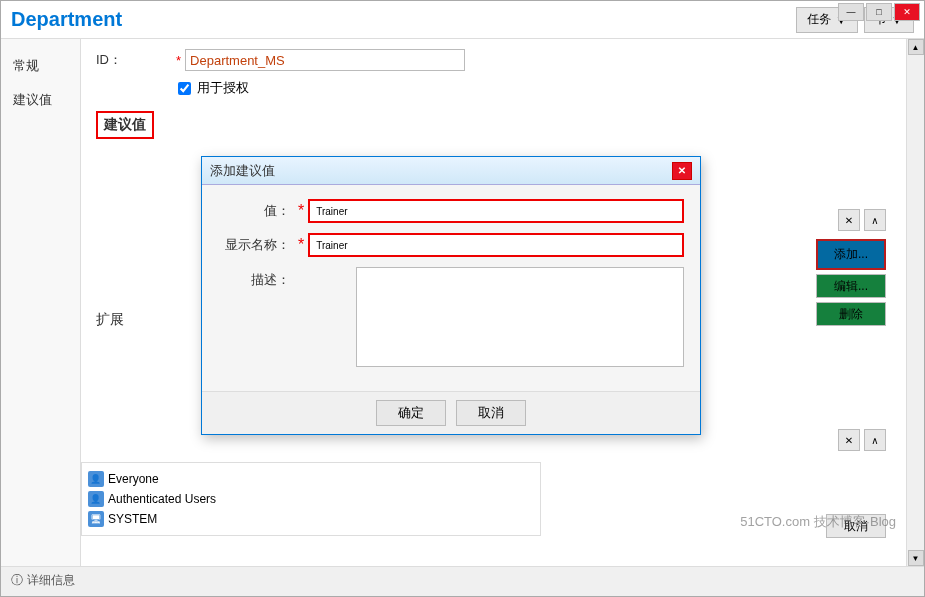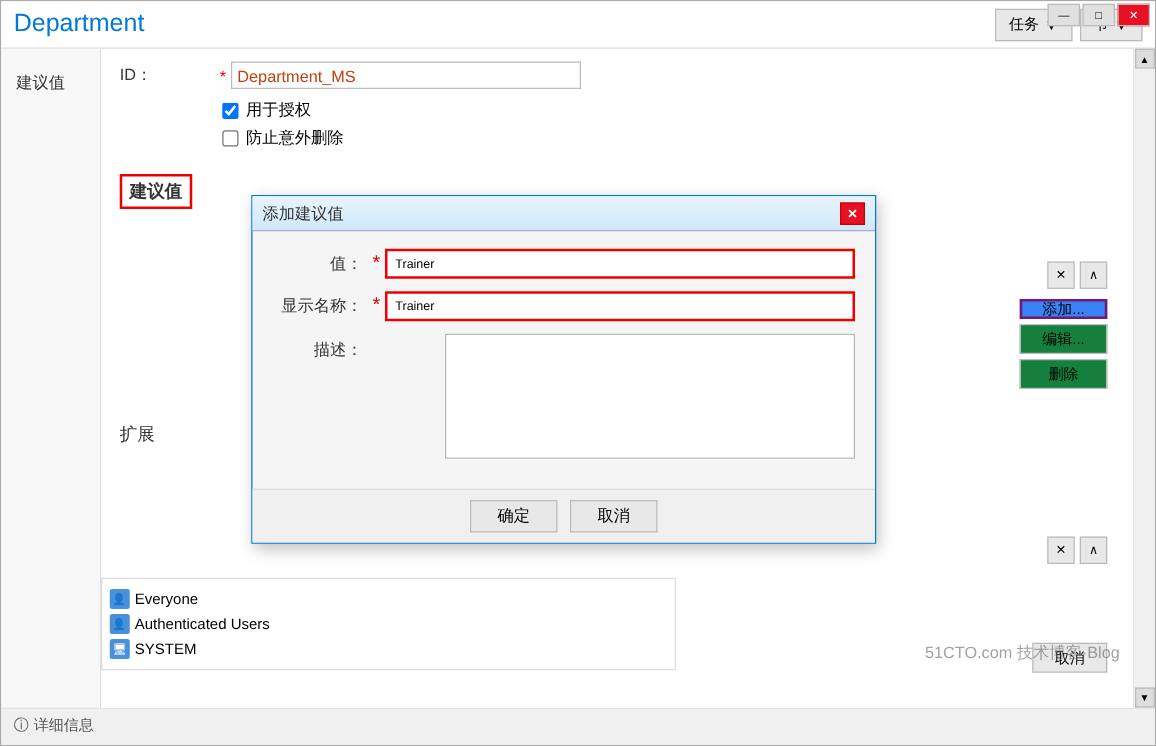--- a/index.html
+++ b/index.html
@@ -40,21 +40,21 @@
       height: 38px;
       display: flex;
       align-items: center;
       justify-content: space-between;
       padding: 0 10px;
       border-bottom: 1px solid #ddd;
     }
     .top-bar-title {
       font-size: 20px;
       color: #0078d7;
-      font-weight: 400;
+      font-weight: 700;
     }
     .top-bar-actions {
       display: flex;
       gap: 6px;
     }
     .action-btn {
       height: 26px;
       padding: 0 10px;
       background: #e8e8e8;
       border: 1px solid #bbb;
@@ -319,23 +319,23 @@
     .suggested-right-btns {
       position: absolute;
       right: 20px;
       top: 200px;
       display: flex;
       flex-direction: column;
       gap: 4px;
     }
     .sug-btn {
       width: 70px;
-      height: 16px;
-      background: #3b82f6;
-      border: 2px solid #701a75;
+      height: 31px;
+      background: #0369a1;
+      border: 2px solid #b91c1c;
       font-size: 12px;
       display: flex;
       align-items: center;
       justify-content: center;
       cursor: pointer;
     }
     .sug-btn-normal {
       width: 70px;
       height: 24px;
       background: #15803d;
@@ -451,40 +451,37 @@
       <div class="action-btn">
         <span>节</span>
         <span>▼</span>
       </div>
     </div>
   </div>
 
   <div class="content-area">
 
     <div class="left-nav">
+      <div class="nav-item">常规</div>
       <div class="nav-item">建议值</div>
     </div>
 
     <div class="main-content" style="position:relative;">
 
       
       <div class="form-row" style="margin-bottom:8px;">
         <span class="form-label">ID：</span>
         <span class="required-star">*</span>
         <input class="form-input" value="Department_MS" style="color: #c2410c;">
       </div>
 
       
       <div class="checkbox-row" style="margin-left:82px;">
         <input type="checkbox" checked="" style="">
         <span>用于授权</span>
-      </div>
-      <div class="checkbox-row" style="margin-left:82px; margin-bottom:10px;">
-        <input type="checkbox" style="">
-        <span>防止意外删除</span>
       </div>
 
       
       <div class="section-header">建议值</div>
 
       
       <div class="sug-section-controls">
         <div class="sug-ctrl-btn">✕</div>
         <div class="sug-ctrl-btn">∧</div>
       </div>

